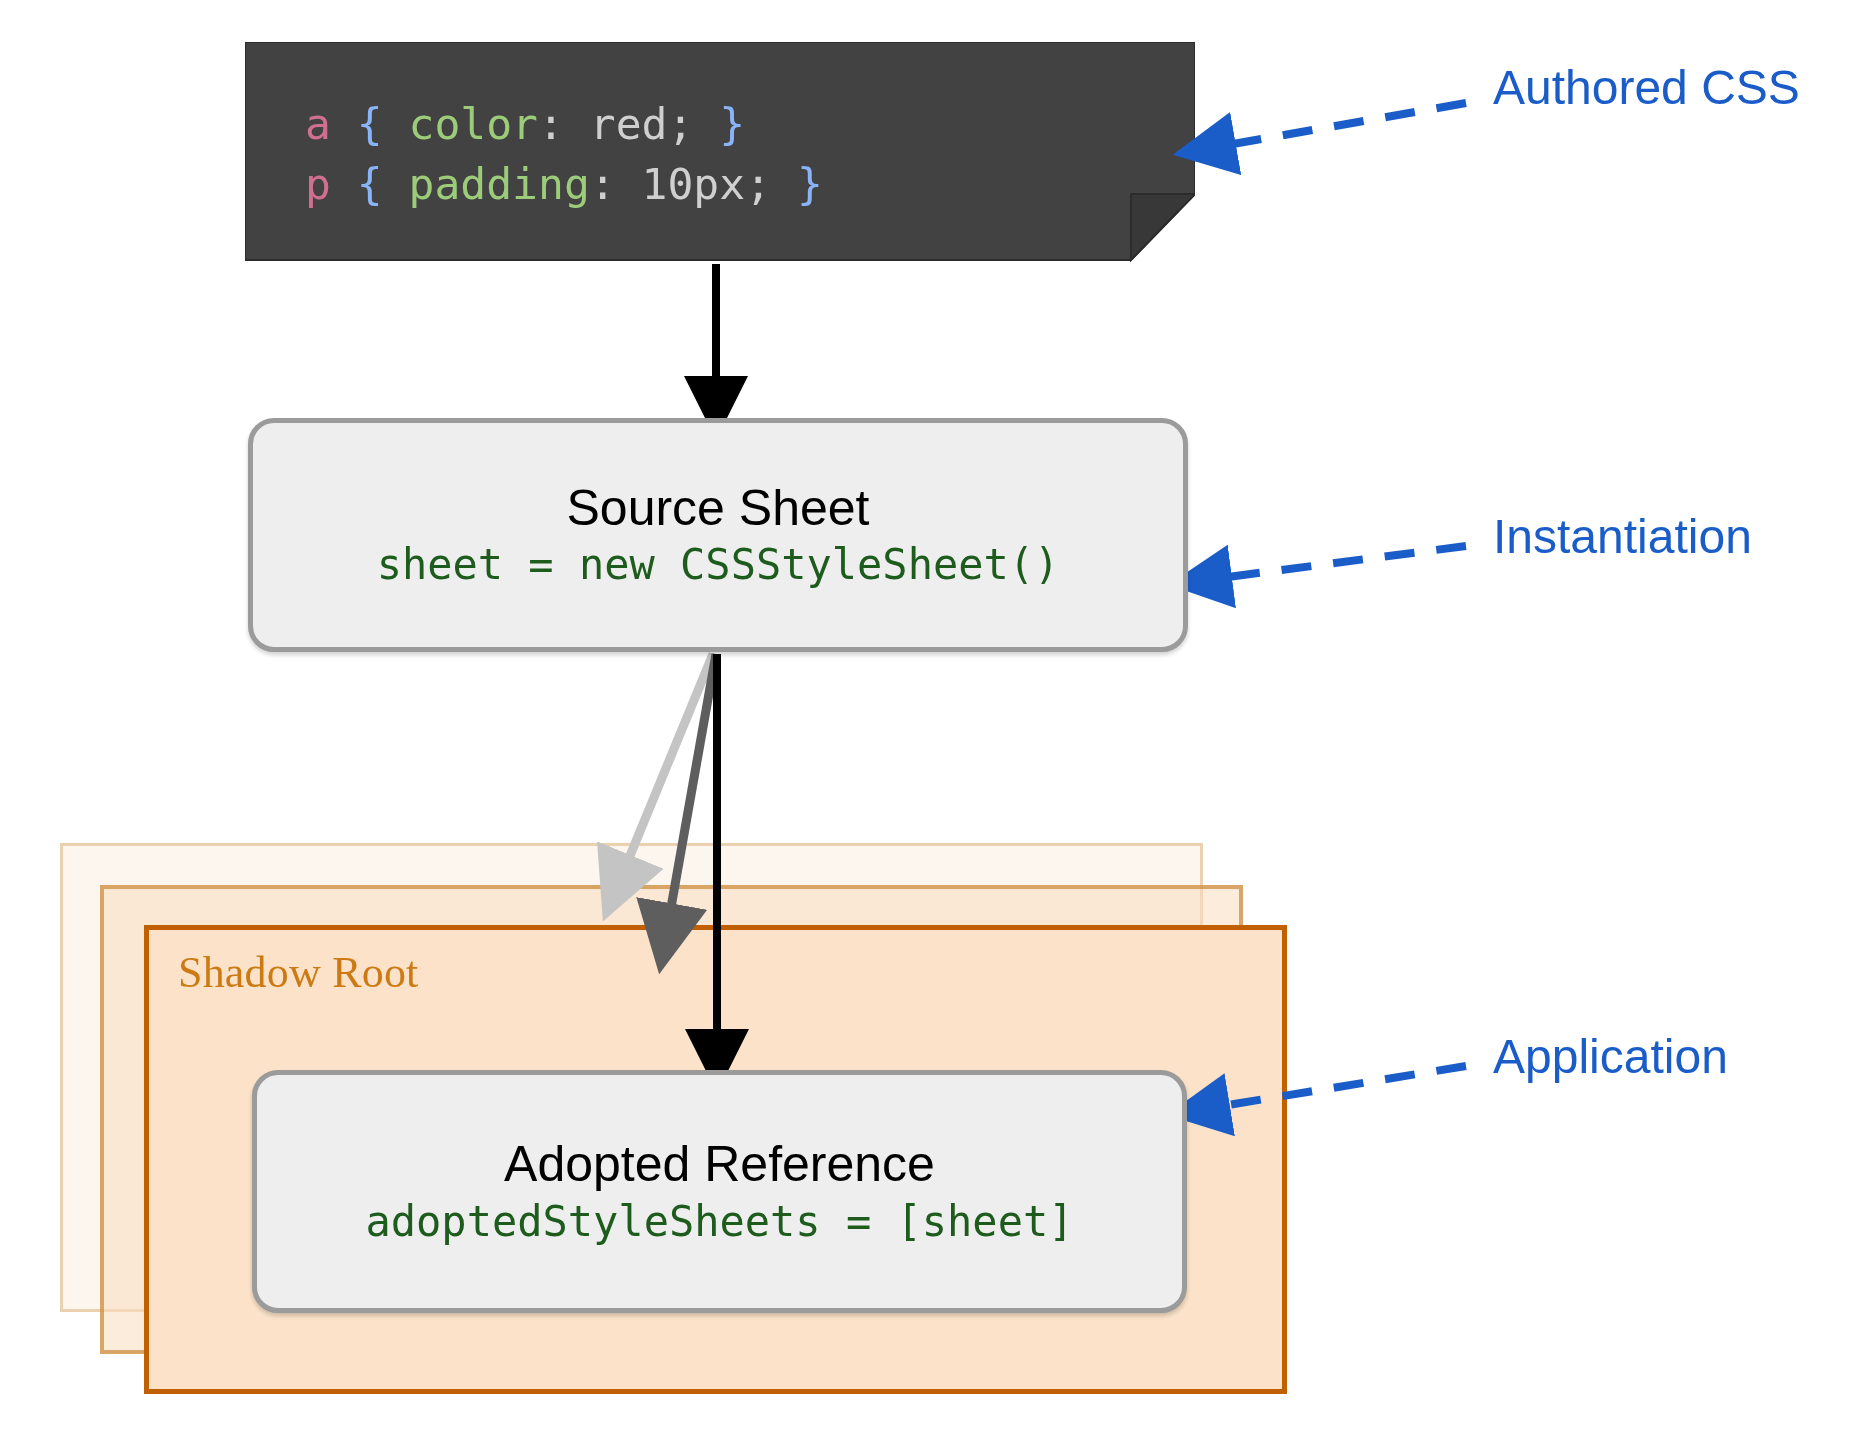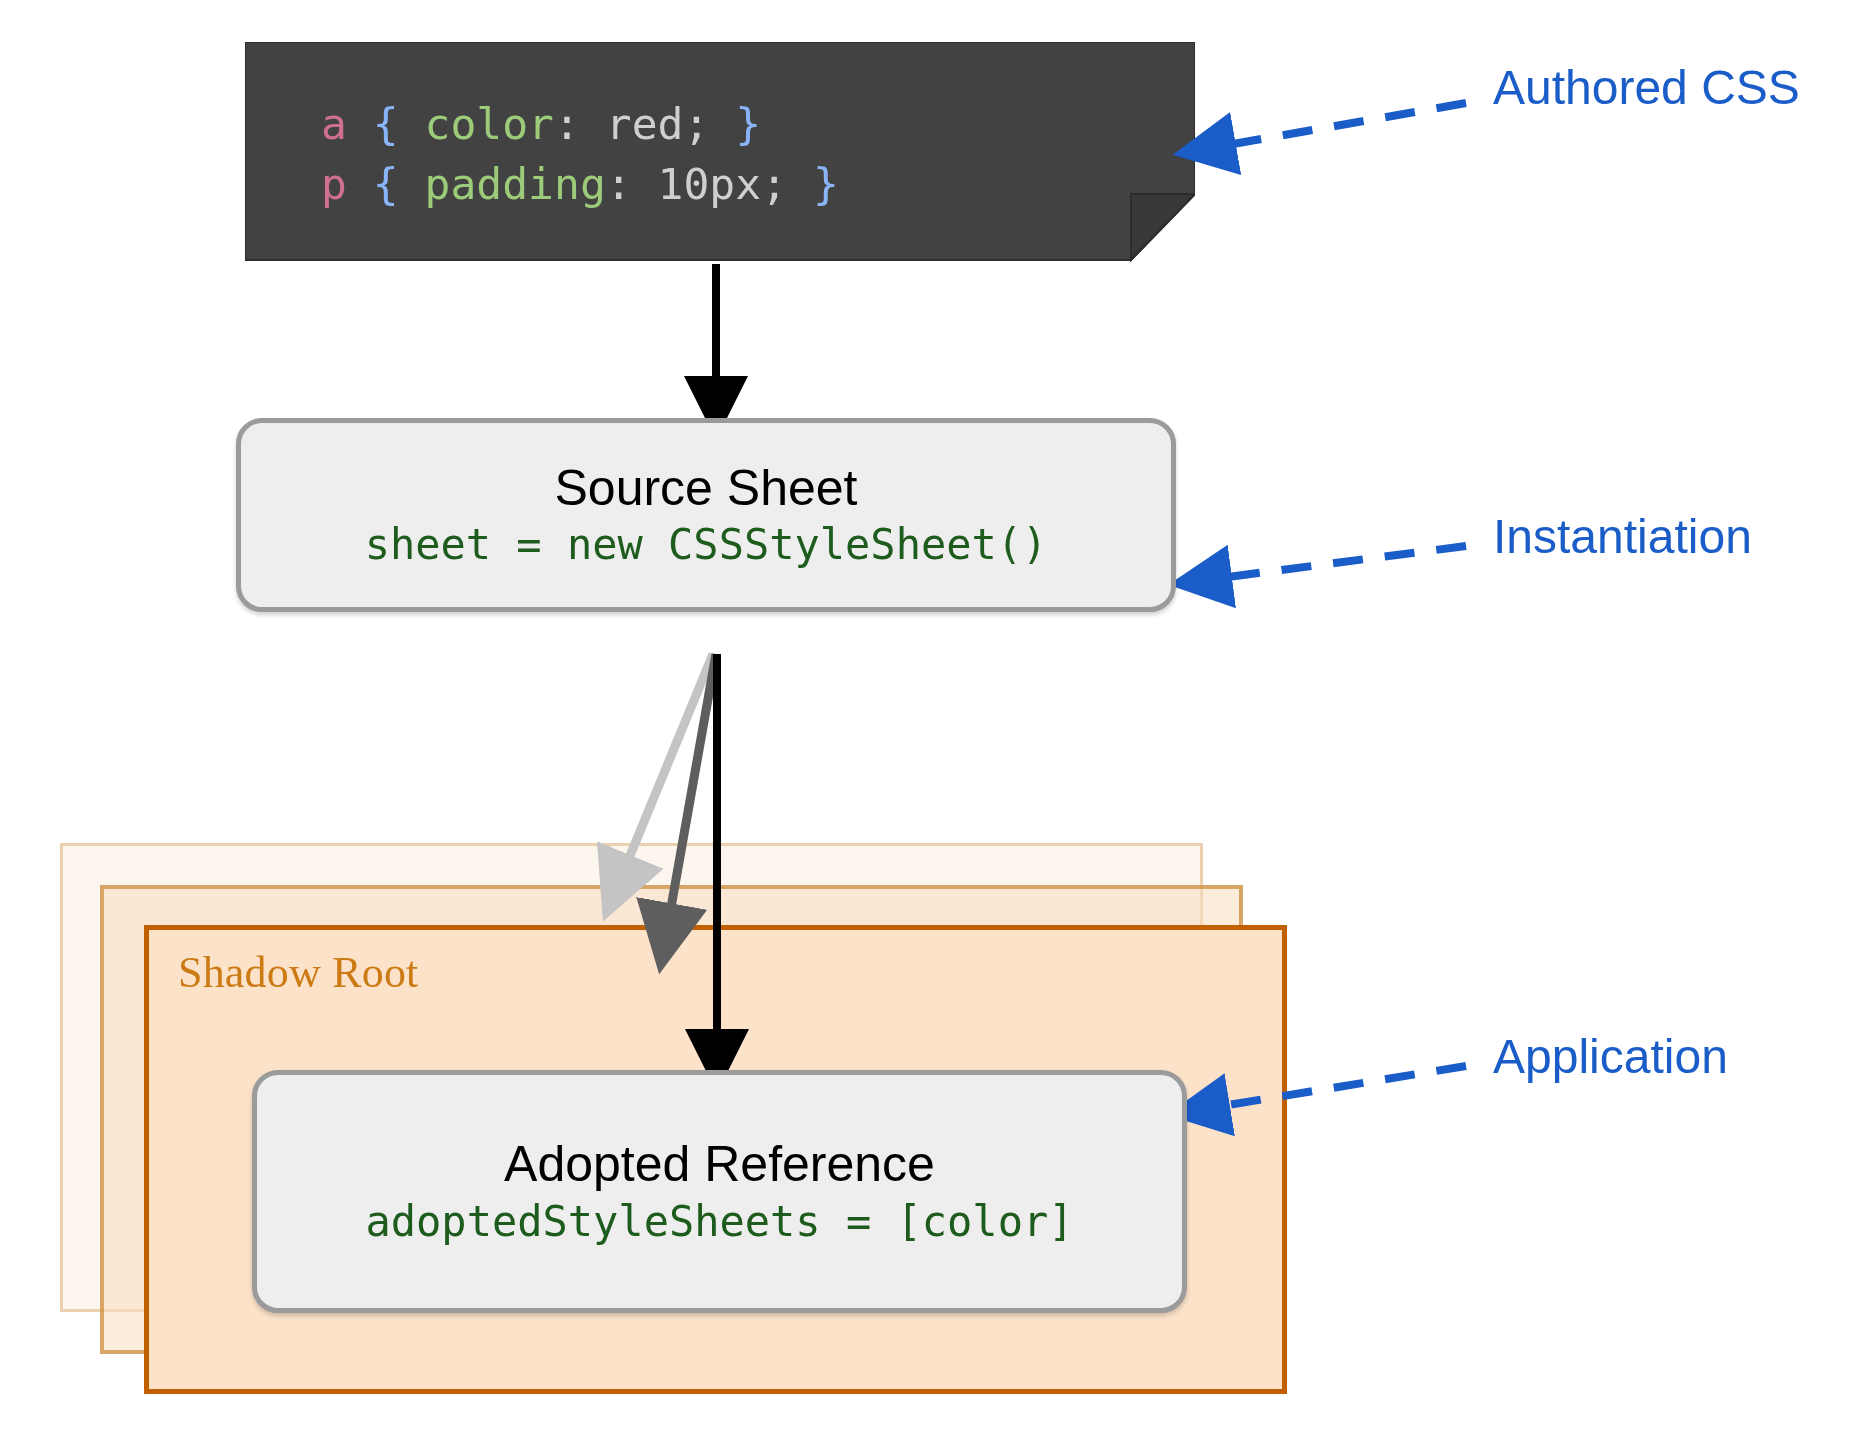--- a/index.html
+++ b/index.html
@@ -15,21 +15,20 @@
   
   .code-block{
     position:absolute;left:245px;top:42px;width:950px;height:222px;
     box-sizing:border-box;
   }
   .code-text{
     position:absolute;left:60px;top:52px;
     font-family:"DejaVu Sans Mono","Liberation Mono",monospace;
     font-size:43px;line-height:60px;white-space:pre;
     letter-spacing:0px;
-    margin-left:16px;
   }
   .tok-sel{color:#d07090;}
   .tok-brace{color:#8ab4f8;}
   .tok-prop{color:#9ccc7a;}
   .tok-val{color:#cfcfcf;}
   .tok-punc{color:#cfcfcf;}
 
   
   .node{
     position:absolute;box-sizing:border-box;
@@ -38,21 +37,21 @@
     box-shadow:0 3px 4px rgba(0,0,0,.18);
   }
   .node-title{
     font-family:"Liberation Sans",sans-serif;
     font-size:50px;color:#000;line-height:1.05;margin-bottom:8px;text-align:center;
   }
   .node-code{
     font-family:"DejaVu Sans Mono","Liberation Mono",monospace;
     font-size:42px;color:#1e5c1e;line-height:1.1;text-align:center;white-space:pre;
   }
-  #node-source{left:236px;top:418px;width:940px;height:194px;}
+  #node-source{left:248px;top:418px;width:940px;height:234px;}
   #node-adopted{left:252px;top:1070px;width:935px;height:243px;}
 
   
   .sr-layer{position:absolute;box-sizing:border-box;}
   #sr-layer-back{
     left:60px;top:843px;width:1143px;height:469px;
     background:rgba(249,228,205,.34);border:3px solid rgba(196,123,30,.30);
   }
   #sr-layer-mid{
     left:100px;top:885px;width:1143px;height:469px;
@@ -126,20 +125,20 @@
     <line x1="1466" y1="1066" x2="1210" y2="1108" stroke="#1a5cc8" stroke-width="8" stroke-dasharray="30 22" marker-end="url(#ah-blue)"></line>
   </svg>
 
   <div class="node" id="node-source">
     <div class="node-title">Source Sheet</div>
     <div class="node-code">sheet = new CSSStyleSheet()</div>
   </div>
 
   <div class="node" id="node-adopted">
     <div class="node-title">Adopted Reference</div>
-    <div class="node-code">adoptedStyleSheets = [color]</div>
+    <div class="node-code">adoptedStyleSheets = [sheet]</div>
   </div>
 
   <div class="anno" id="anno-authored">Authored CSS</div>
   <div class="anno" id="anno-application">Application</div>
   <div class="anno" id="anno-instantiation">Instantiation</div>
 
 </div>
 
 </body></html>

